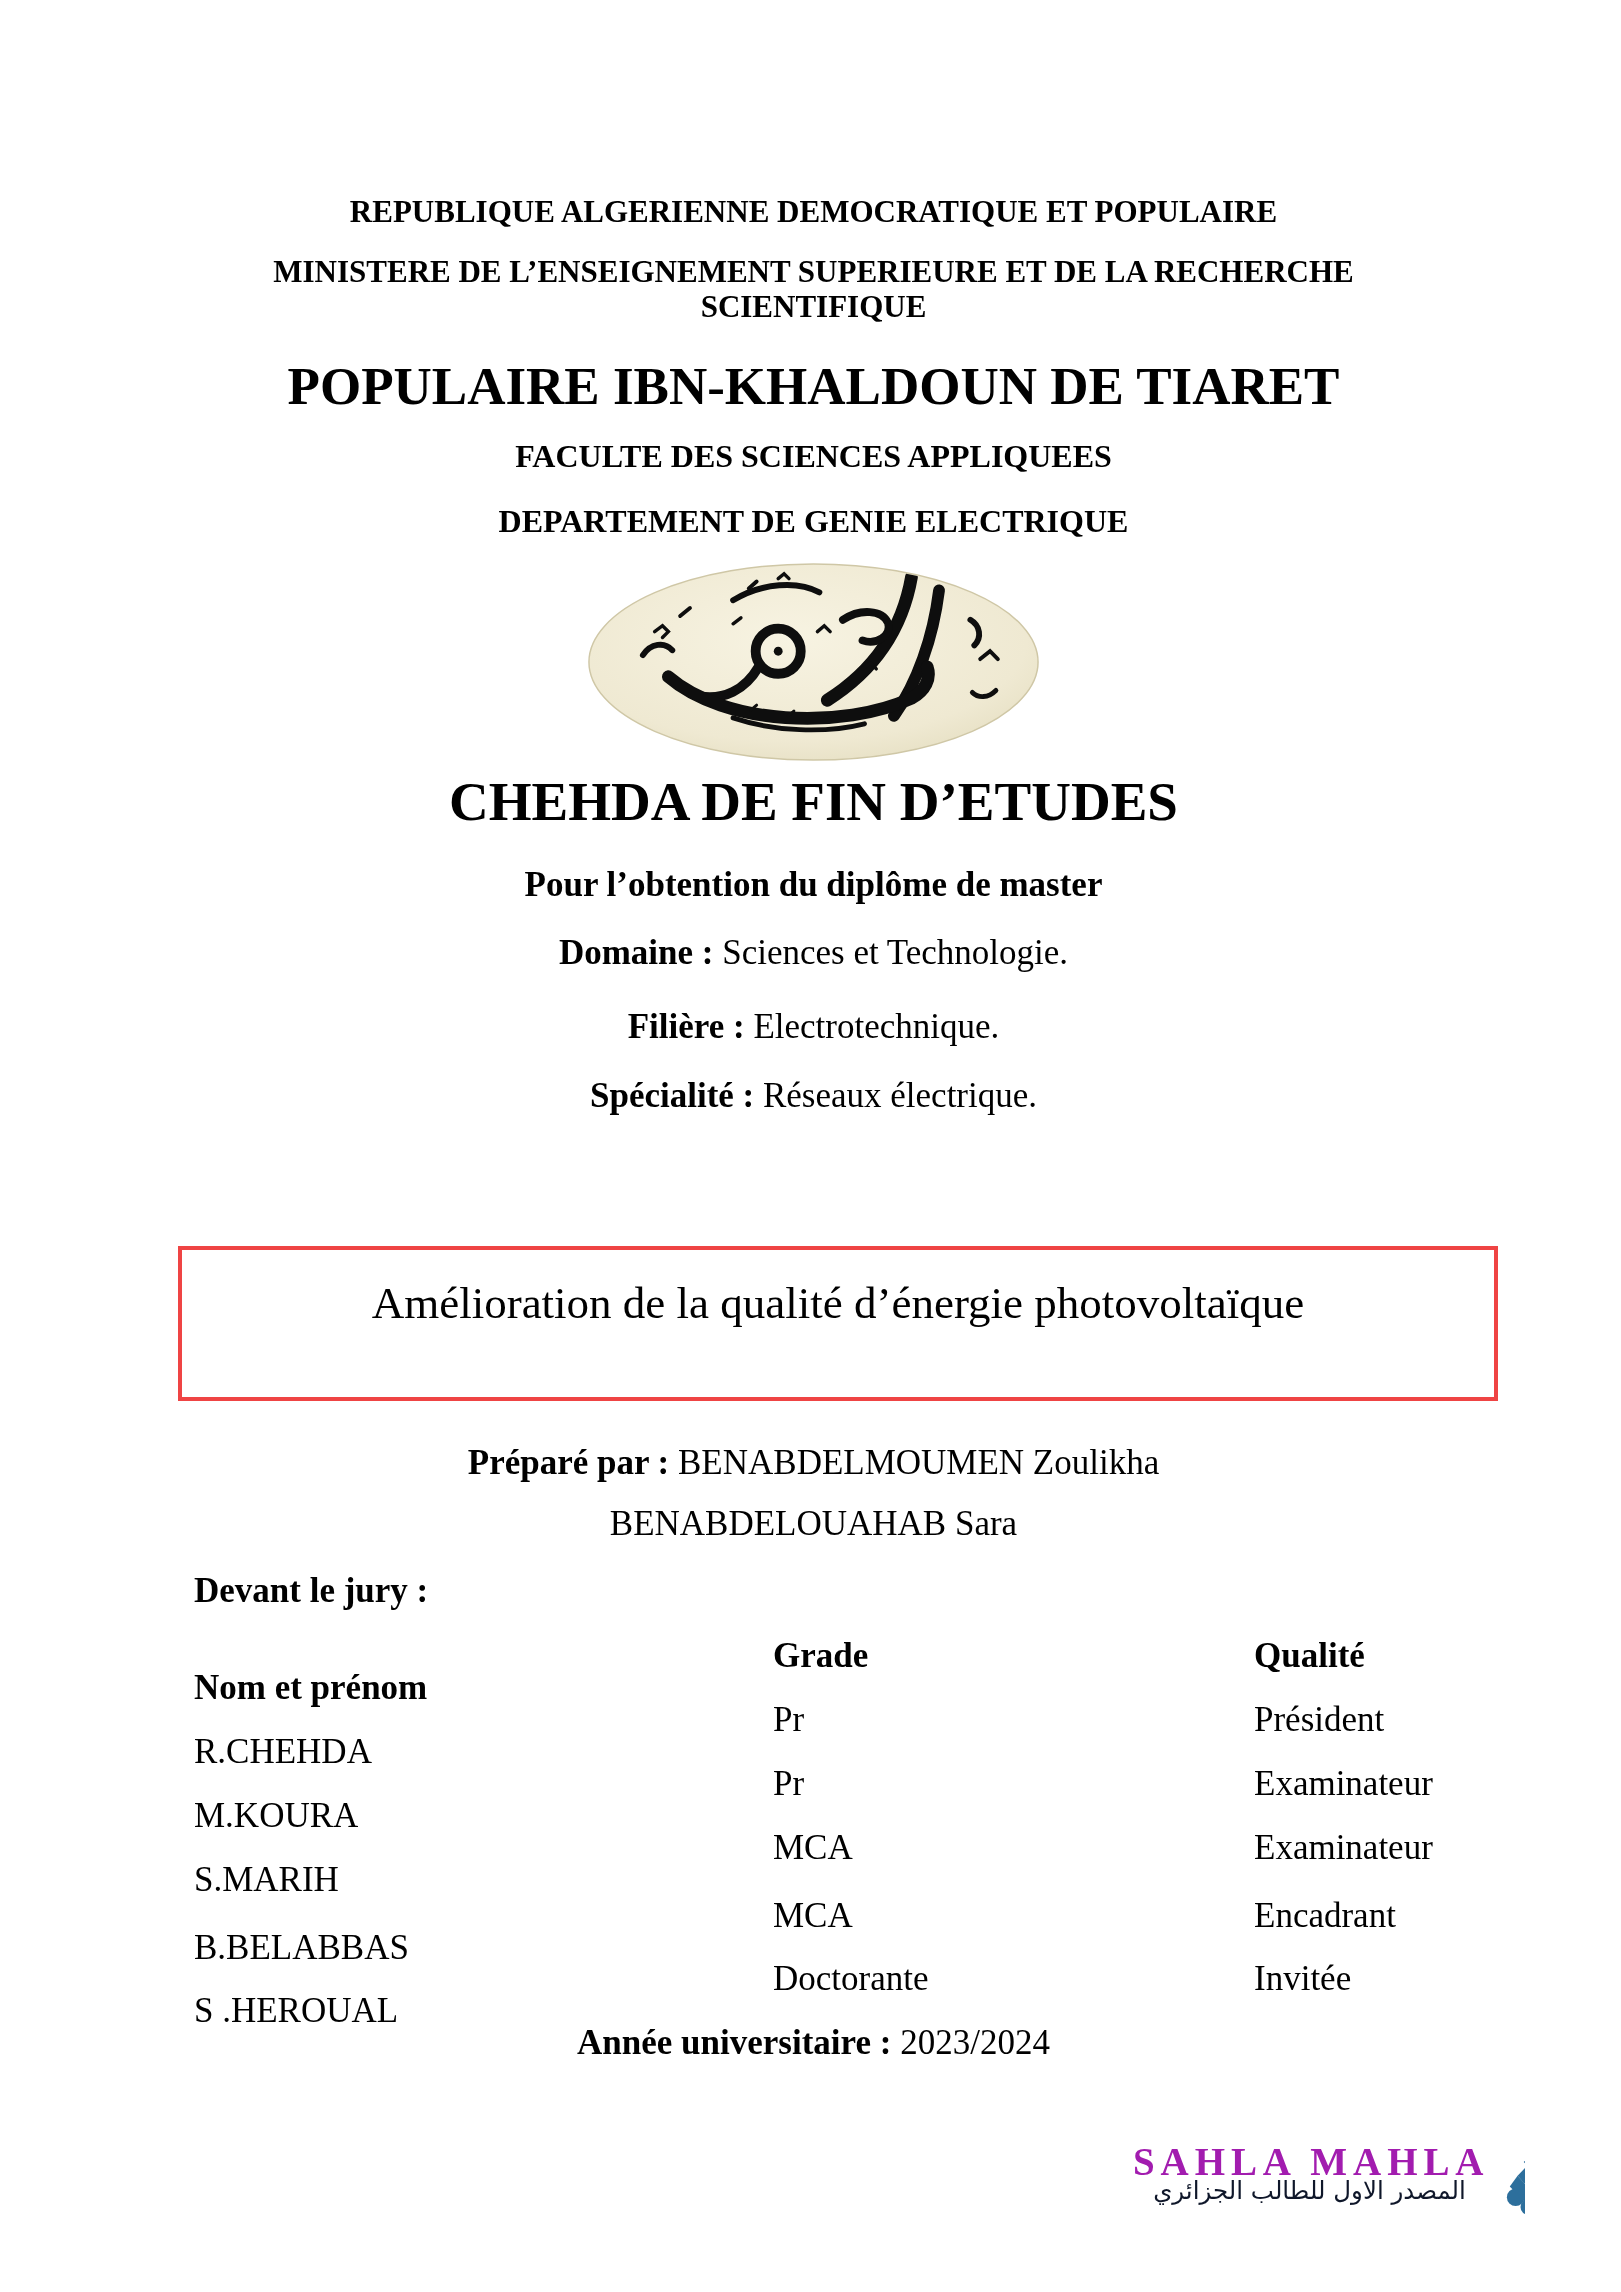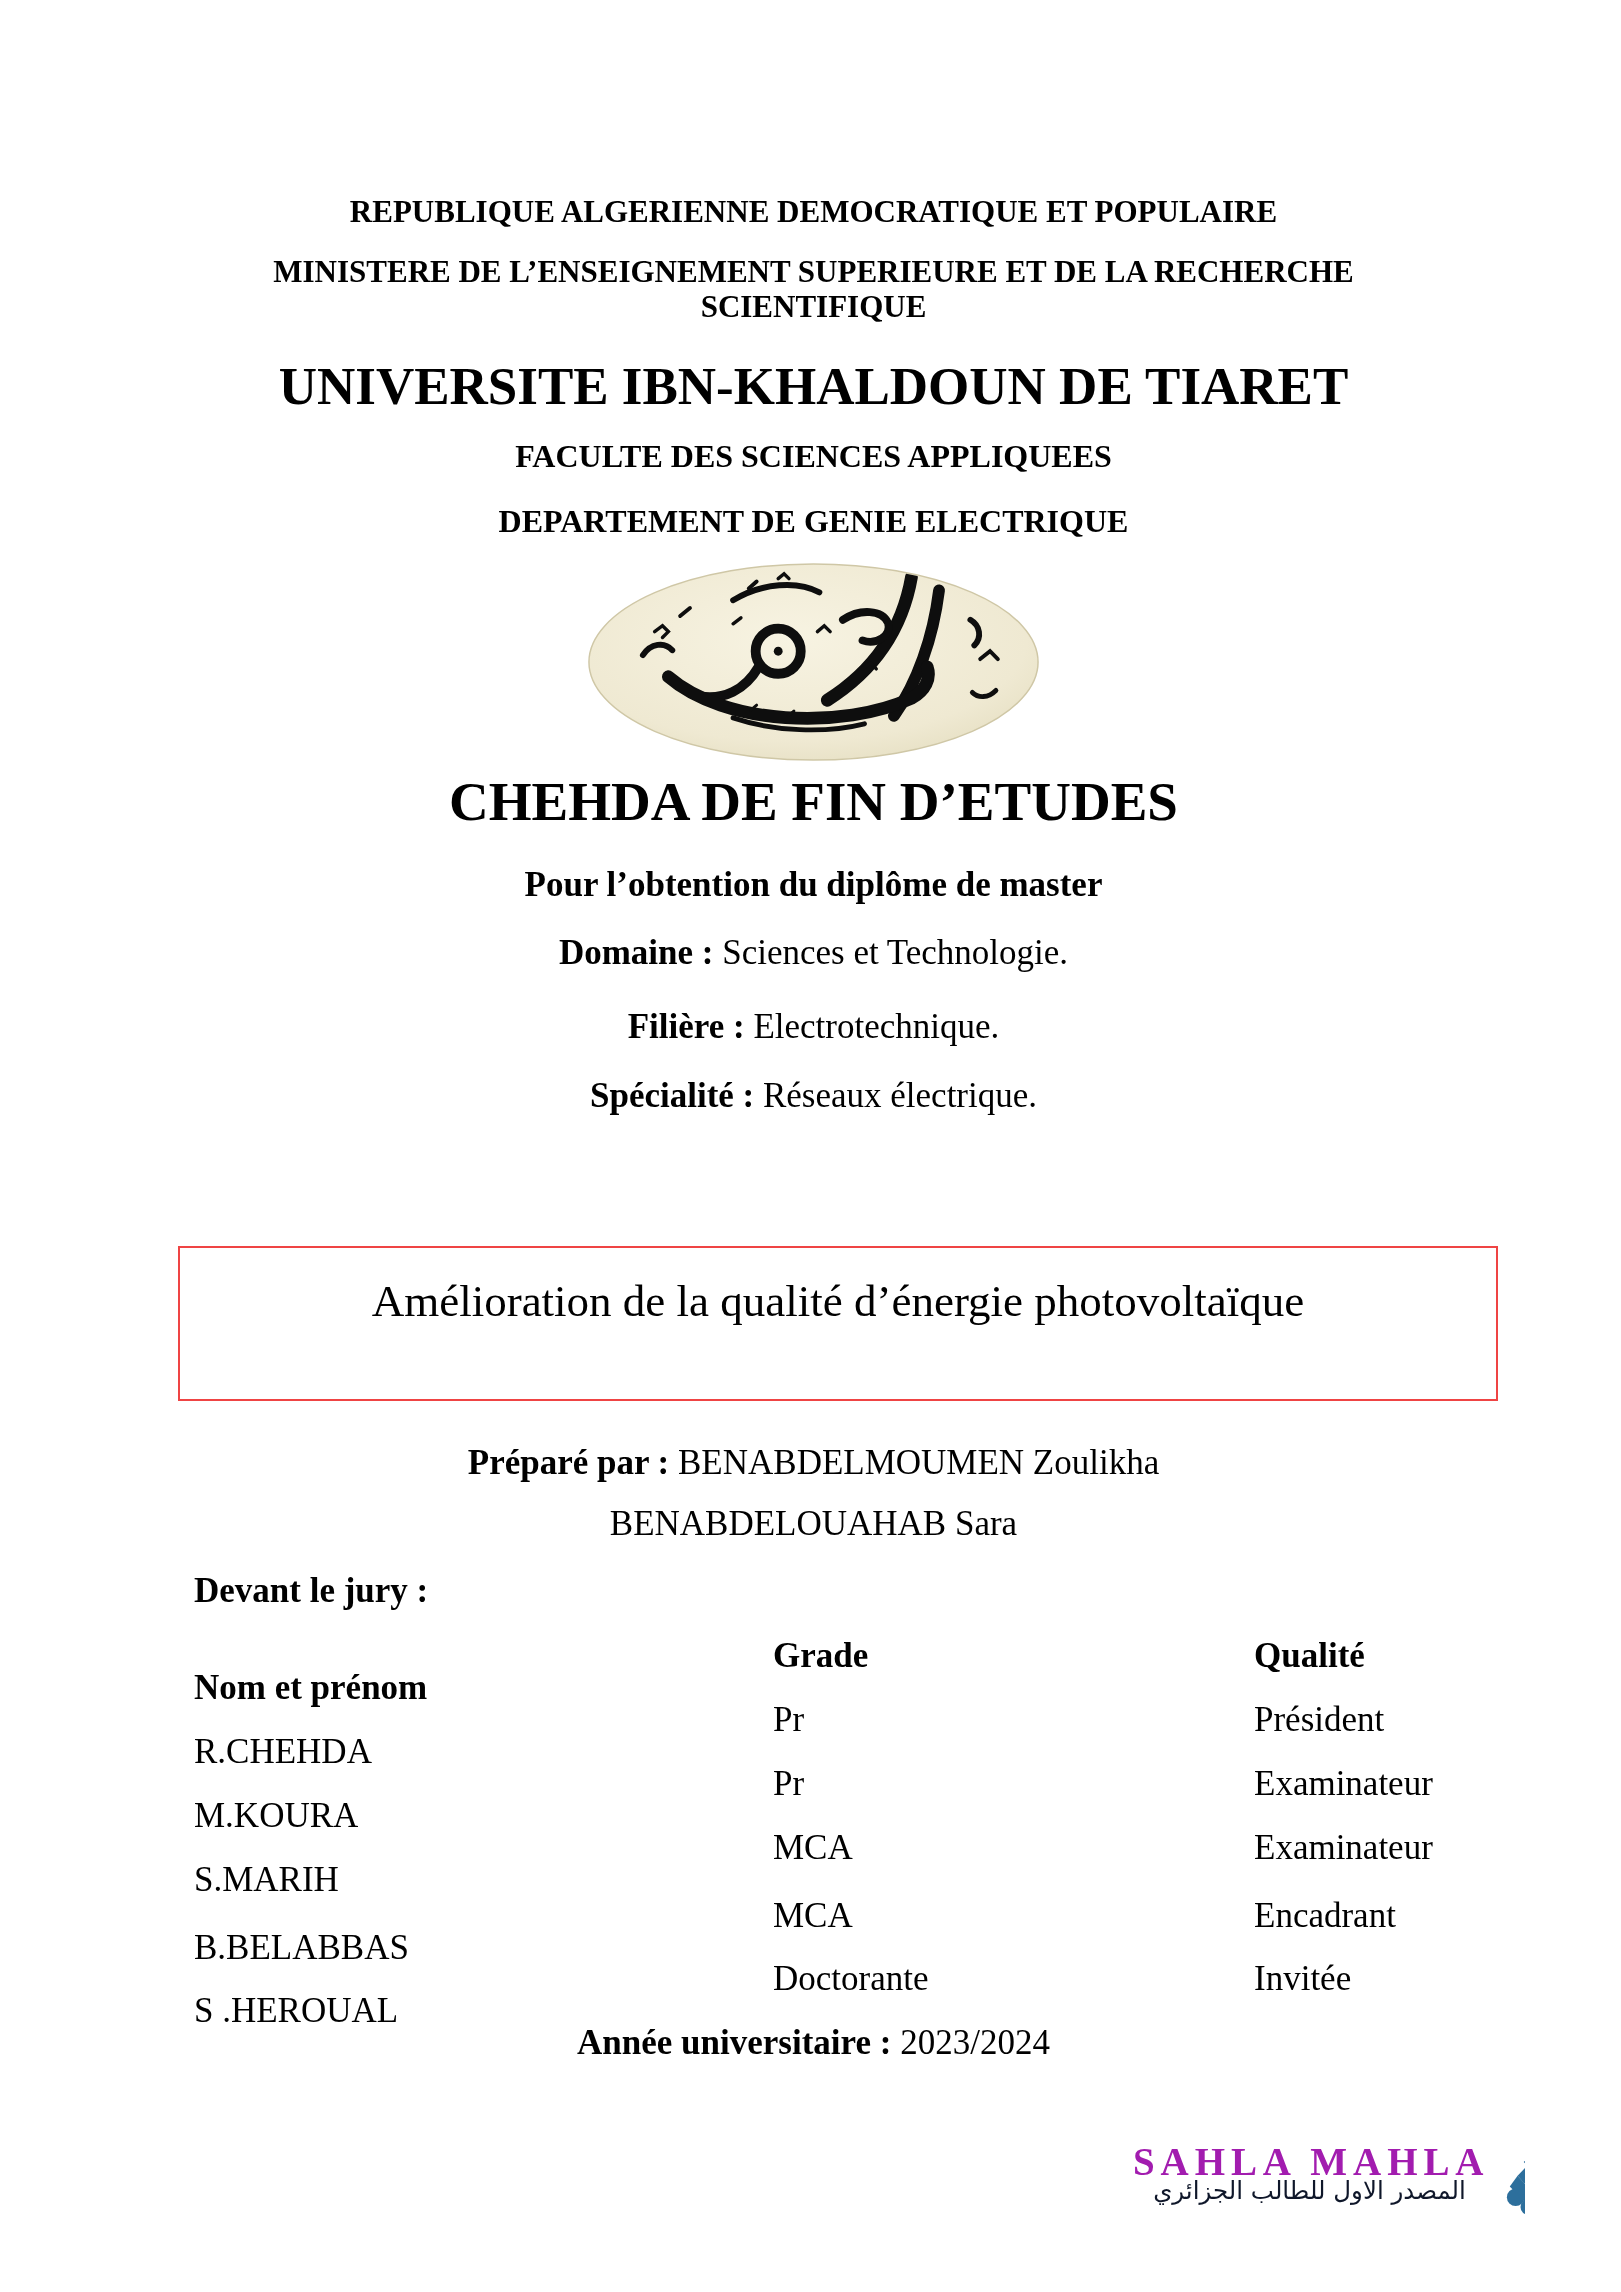--- a/index.html
+++ b/index.html
@@ -15,21 +15,21 @@
   .fs33 { font-size:32px; font-weight:bold; }
   .fs36 { font-size:35px; }
   .fs54 { font-size:53px; font-weight:bold; }
   .fs56 { font-size:55px; font-weight:bold; }
   .fs58 { font-size:57px; font-weight:bold; letter-spacing:1px; }
 
   .logo-wrap { position:absolute; left:586px; top:561px; width:455px; height:202px; }
 
   .theme-box {
     position:absolute; left:178px; top:1246px; width:1320px; height:155px;
-    border:2px solid #ef4444; box-sizing:border-box; text-align:center;
+    border:4px solid #ef4444; box-sizing:border-box; text-align:center;
   }
   .theme-box .theme-title { margin-top:29px; font-size:45px; line-height:1.1; }
 
   .jury-row { position:absolute; left:194px; width:1343px; height:43px; font-size:35px; }
   .jc { position:absolute; top:0; white-space:nowrap; }
   .jc1 { left:0;margin-top:32px; }
   .jc2 { left:579px; }
   .jc3 { left:1060px; }
   .jury-head { font-weight:bold; }
 
@@ -47,21 +47,21 @@
   .wm-mark { position:absolute; left:1502px; top:2115px; width:76px; height:102px; }
 </style>
 </head>
 <body>
 
 <div class="page">
 
   <div class="line fs32" style="top:196px">REPUBLIQUE ALGERIENNE DEMOCRATIQUE ET POPULAIRE</div>
   <div class="line fs32" style="top:256px">MINISTERE DE L’ENSEIGNEMENT SUPERIEURE ET DE LA RECHERCHE</div>
   <div class="line fs32" style="top:291px">SCIENTIFIQUE</div>
-  <div class="line fs54" style="top:358px">UNIVERSITE IBN-KHALDOUN DE TIARET</div>
+  <div class="line fs54" style="top:358px">POPULAIRE IBN-KHALDOUN DE TIARET</div>
   <div class="line fs33" style="top:440px">FACULTE DES SCIENCES APPLIQUEES</div>
   <div class="line fs33" style="top:505px">DEPARTEMENT DE GENIE ELECTRIQUE</div>
 
   <div class="logo-wrap">
     <svg width="455" height="202" viewBox="0 0 464 206" xmlns="http://www.w3.org/2000/svg">
       <defs>
         <radialGradient id="gl" cx="45%" cy="38%" r="75%">
           <stop offset="0%" stop-color="#f7f3e2"></stop>
           <stop offset="70%" stop-color="#efe9d2"></stop>
           <stop offset="100%" stop-color="#e2dbbc"></stop>

